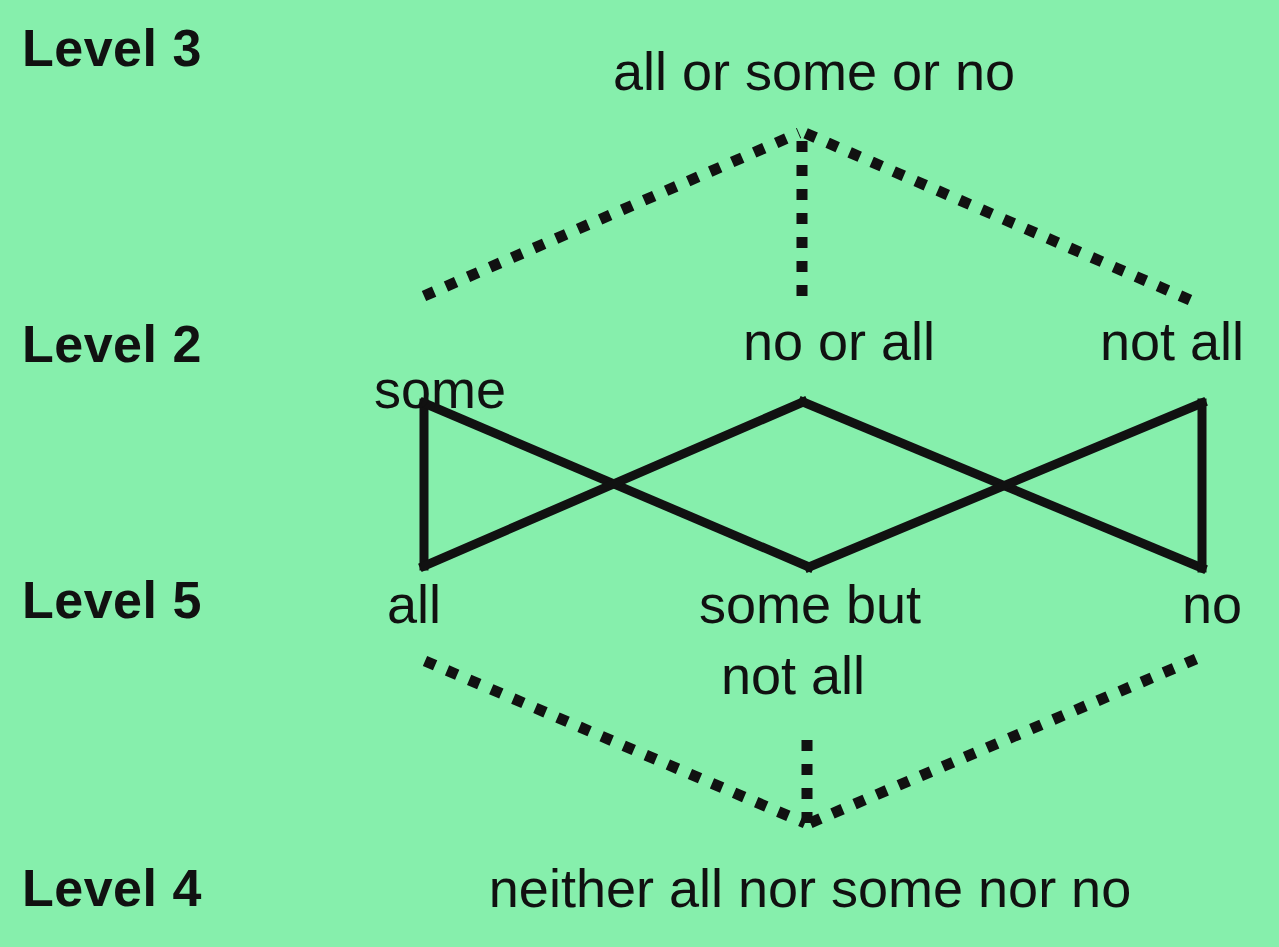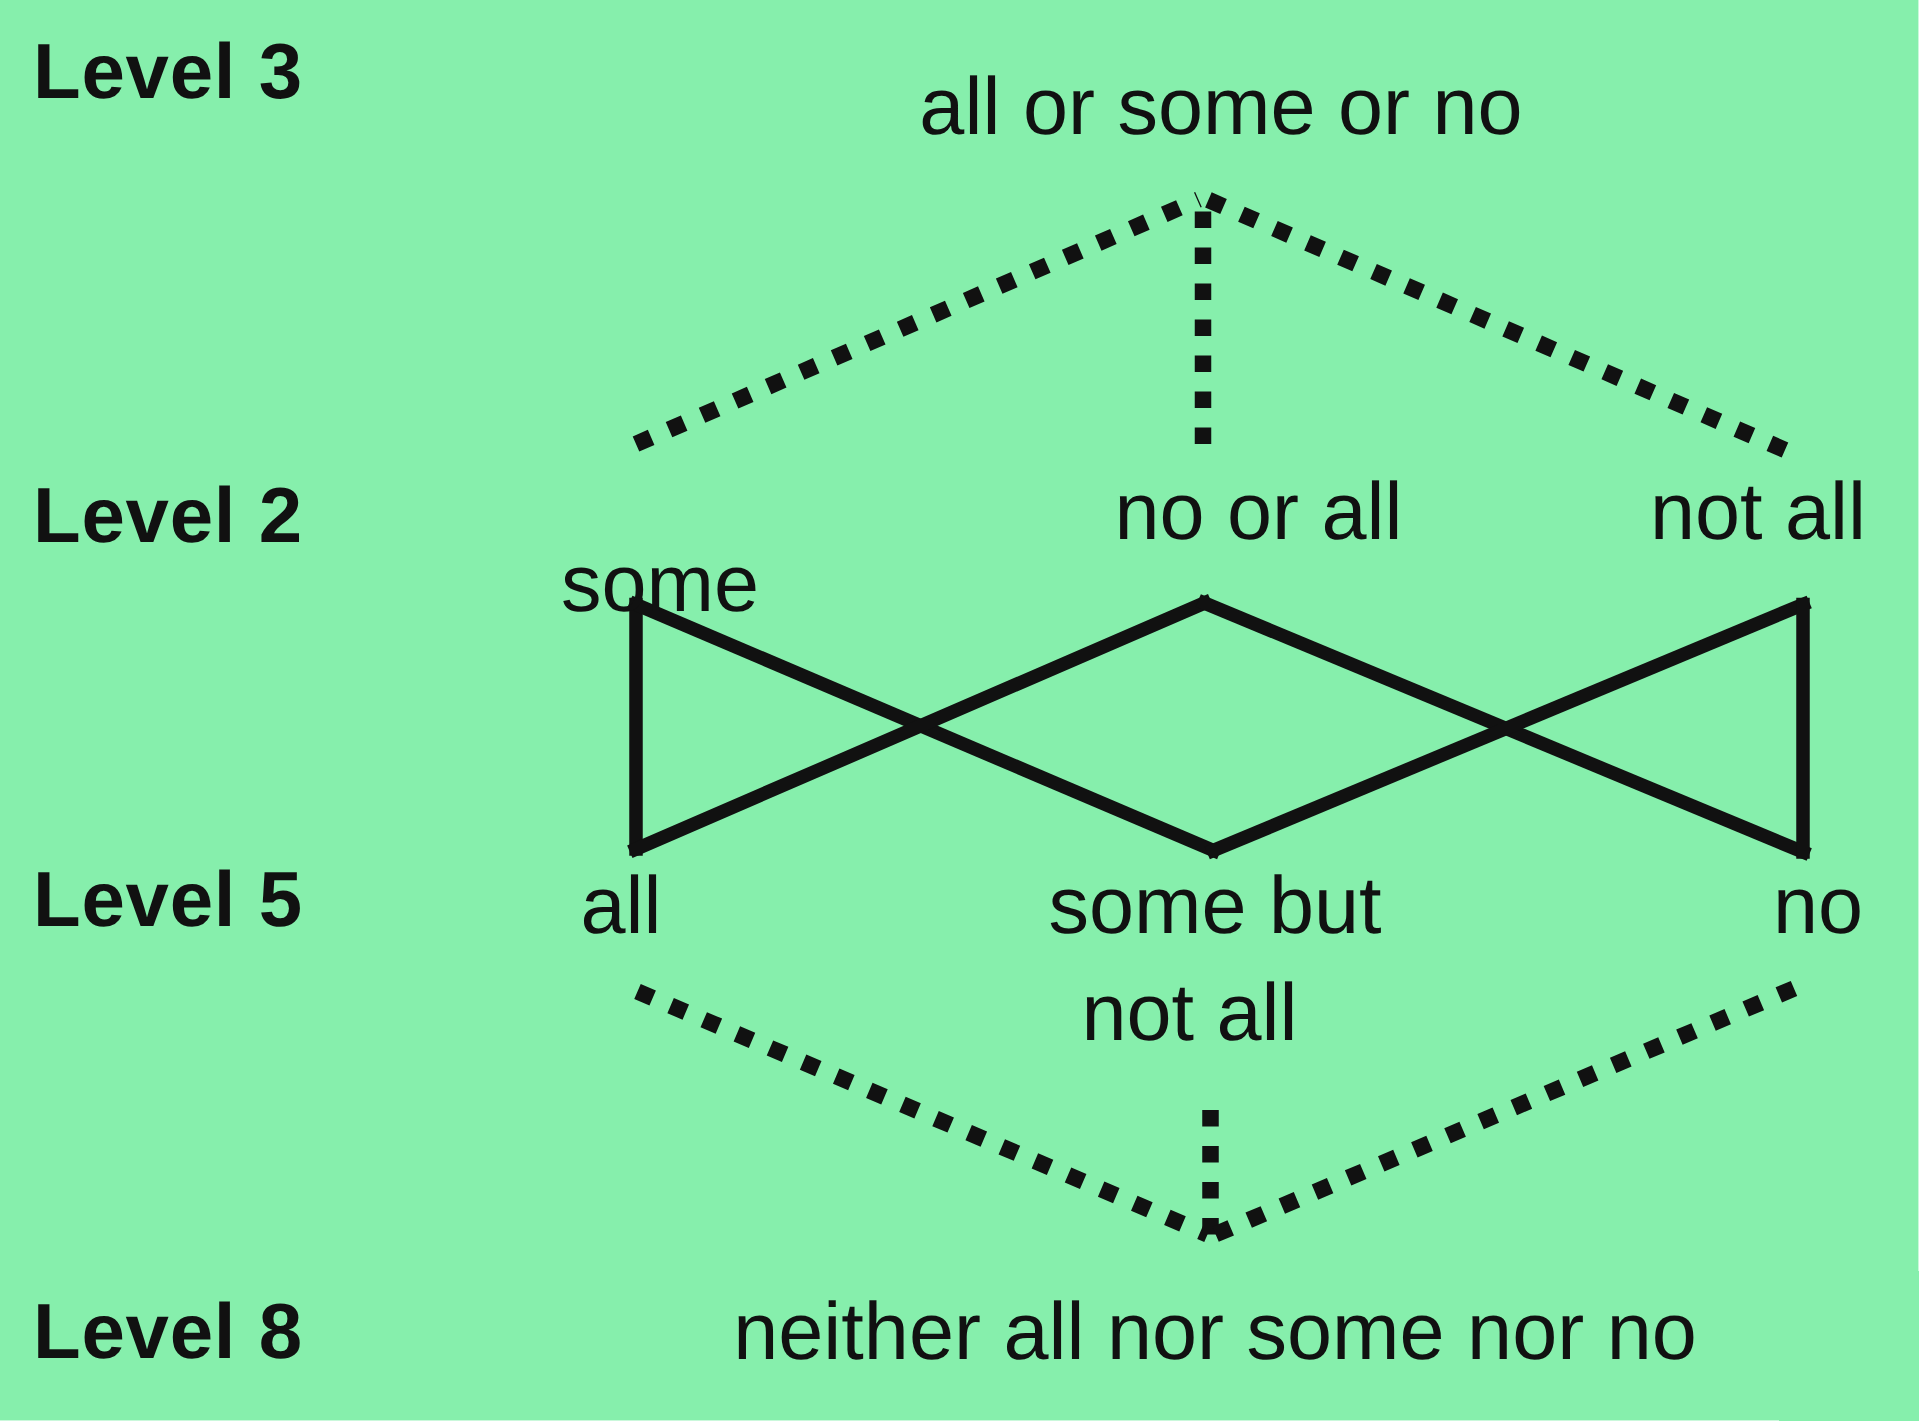--- a/index.html
+++ b/index.html
@@ -116,21 +116,21 @@
     <g>
       <path class="edge-dotted" d="M 425 661 L 805 823"></path>
       <path class="edge-dotted" d="M 807 740 L 807 823"></path>
       <path class="edge-dotted" d="M 1196 659 L 810 823"></path>
     </g>
   </svg>
 
   <div class="level-label" id="level-3-label">Level 3</div>
   <div class="level-label" id="level-2-label">Level 2</div>
   <div class="level-label" id="level-1-label">Level 5</div>
-  <div class="level-label" id="level-0-label">Level 8</div>
+  <div class="level-label" id="level-0-label">Level 4</div>
 
   <div class="node-text centered" id="node-l3">all or some or no</div>
 
   <div class="node-text centered" id="node-l2-some">some</div>
   <div class="node-text centered" id="node-l2-noorall">no or all</div>
   <div class="node-text centered" id="node-l2-notall">not all</div>
 
   <div class="node-text centered" id="node-l1-all">all</div>
   <div class="node-text centered" id="node-l1-somebut">some but</div>
   <div class="node-text centered" id="node-l1-somebut-2">not all</div>

